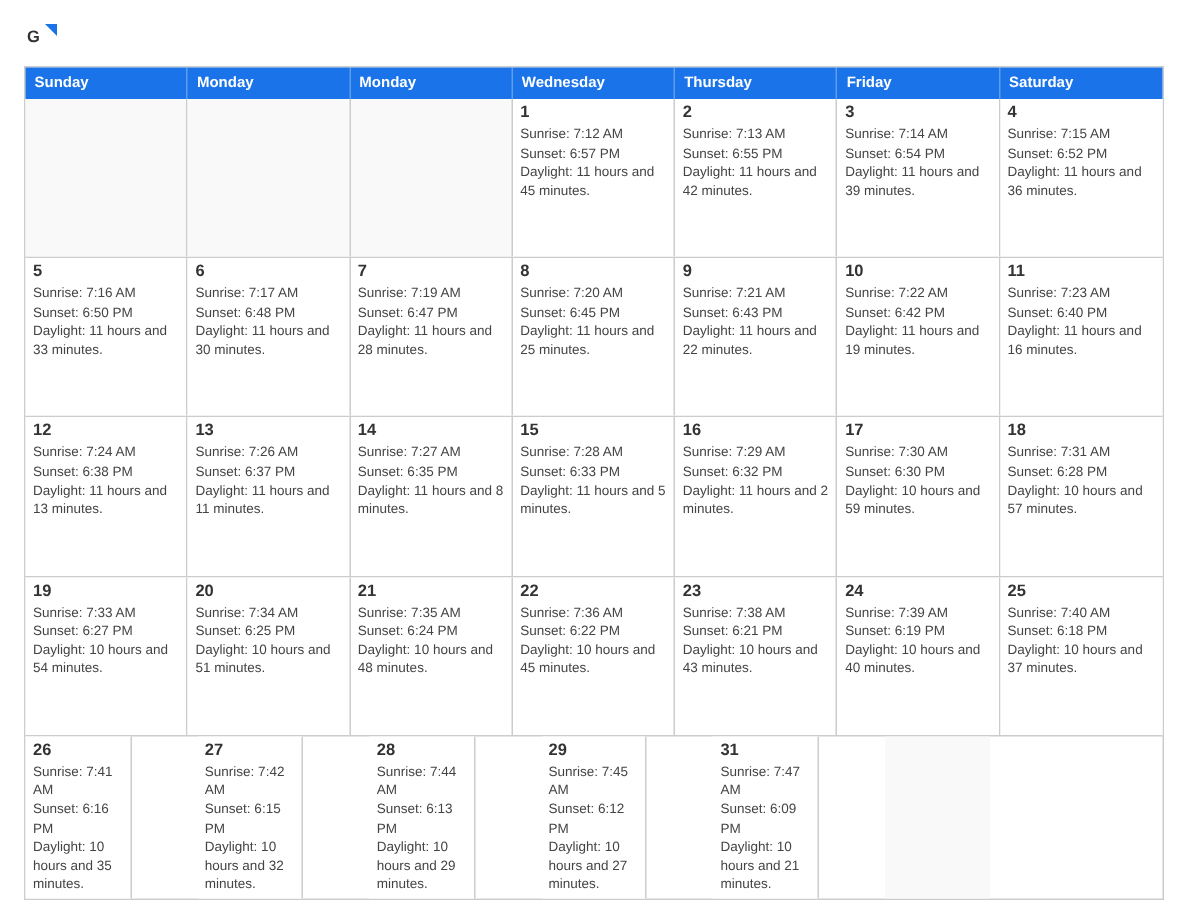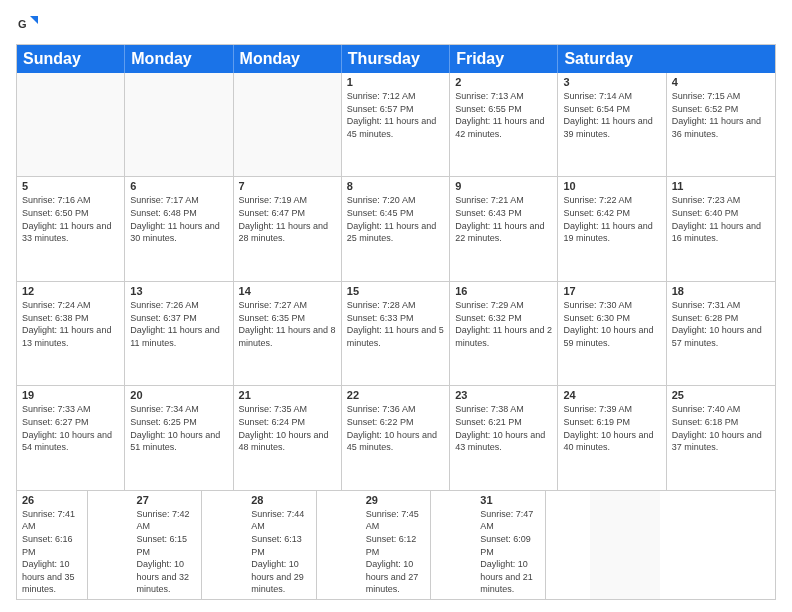--- a/index.html
+++ b/index.html
@@ -65,21 +65,21 @@
       flex-direction: column;
       border: 1px solid #ccc;
     }
     .cal-header {
       display: grid;
       grid-template-columns: repeat(7, 1fr);
       background: #1a73e8;
     }
     .cal-header-cell {
       color: #fff;
-      font-size: 16px;
+      font-size: 10px;
       font-weight: bold;
       padding: 5px 6px;
       text-align: left;
       border-right: 1px solid rgba(255,255,255,0.3);
     }
     .cal-header-cell:last-child { border-right: none; }
     .cal-body {
       flex: 1;
       display: flex;
       flex-direction: column;
@@ -134,20 +134,21 @@
       <div class="main-title"></div>
       <div class="subtitle"></div>
     </div>
   </div>
 
   <div class="calendar">
     <div class="cal-header">
     <div class="cal-header-cell">Sunday</div>
         <div class="cal-header-cell">Monday</div>
         <div class="cal-header-cell">Monday</div>
+        <div class="cal-header-cell">Wednesday</div>
         <div class="cal-header-cell">Thursday</div>
         <div class="cal-header-cell">Friday</div>
         <div class="cal-header-cell">Saturday</div>
       </div>
     <div class="cal-body">
     <div class="cal-row">
           <div class="cal-cell empty"></div>
           <div class="cal-cell empty"></div>
           <div class="cal-cell empty"></div>
           <div class="cal-cell">

